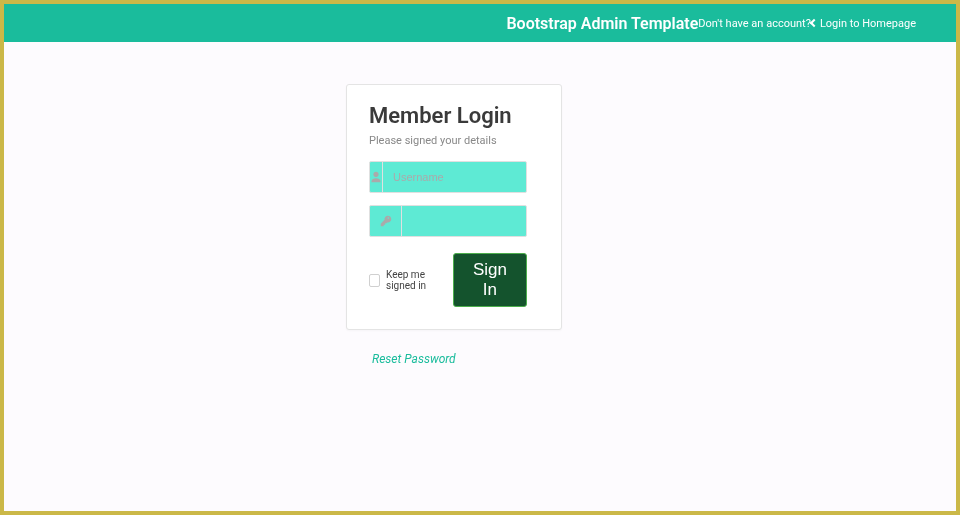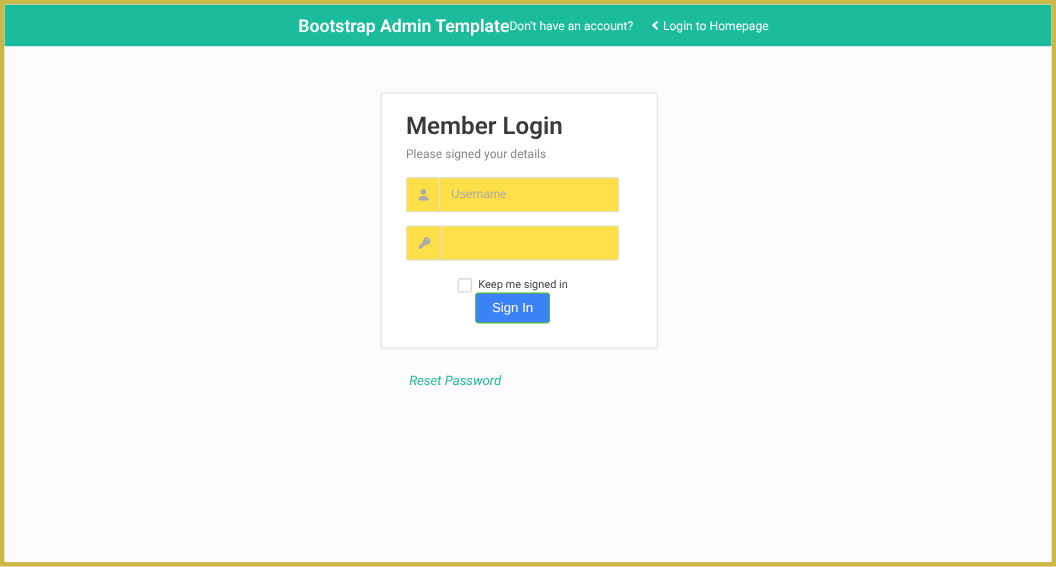--- a/index.html
+++ b/index.html
@@ -13,32 +13,31 @@
       width: 960px;
       height: 515px;
       border: 4px solid #cbb848;
       overflow: hidden;
     }
     .header {
       background: #1abc9c;
       height: 38px;
       display: flex;
       align-items: center;
-      justify-content: center;
+      justify-content: flex-end;
       padding: 0 40px 0 50px;
       color: #fff;
     }
     .brand {
       font-size: 16px;
       font-weight: 600;
     }
     .header-links {
       display: flex;
       align-items: center;
-      gap: 18px;
       font-size: 11px;
     }
     .header-link {
       color: #fff;
       cursor: pointer;
       display: flex;
       align-items: center;
       gap: 3px;
     }
     .chevron-left {
@@ -48,21 +47,21 @@
       border-left: 2px solid #fff;
       border-bottom: 2px solid #fff;
       transform: rotate(45deg);
     }
     .main {
       display: flex;
       justify-content: center;
       padding-top: 42px;
     }
     .login-card {
-      width: 252px;
+      width: 216px;
       background: #fff;
       border: 1px solid #e4e4e4;
       border-radius: 3px;
       padding: 18px 34px 22px 22px;
       box-shadow: 0 1px 2px rgba(0,0,0,0.03);
     }
     .login-title {
       font-size: 22px;
       font-weight: 600;
       color: #3a3a3a;
@@ -72,21 +71,21 @@
       font-size: 11px;
       color: #888;
       margin-bottom: 14px;
     }
     .input-group {
       display: flex;
       margin-bottom: 12px;
       border: 1px solid #e0e0e0;
       border-radius: 2px;
       height: 32px;
-      background: #fde047;
+      background: #5eead4;
     }
     .input-icon {
       width: 32px;
       display: flex;
       align-items: center;
       justify-content: center;
       border-right: 1px solid #e0e0e0;
       color: #aaa;
     }
     .input-field {
@@ -99,45 +98,44 @@
       background: transparent;
     }
     .input-field::placeholder {
       color: #aaa;
     }
     .form-footer {
       display: flex;
       align-items: center;
       justify-content: space-between;
       margin-top: 16px;
-      flex-direction: column;
     }
     .checkbox-wrap {
       display: flex;
       align-items: center;
       gap: 6px;
     }
     .checkbox {
       width: 13px;
       height: 13px;
       border: 1px solid #d0d0d0;
       border-radius: 2px;
       background: #fff;
       cursor: pointer;
     }
     .checkbox-label {
       font-size: 10px;
       color: #444;
     }
     .signin-btn {
-      background: #3b82f6;
+      background: #14532d;
       border: 1px solid #4cae4c;
       color: #fff;
       padding: 6px 14px;
-      font-size: 12px;
+      font-size: 17px;
       font-weight: 500;
       border-radius: 3px;
       cursor: pointer;
     }
     .reset-link {
       margin-top: 22px;
       margin-left: 26px;
       font-size: 12px;
       color: #1abc9c;
       cursor: pointer;

